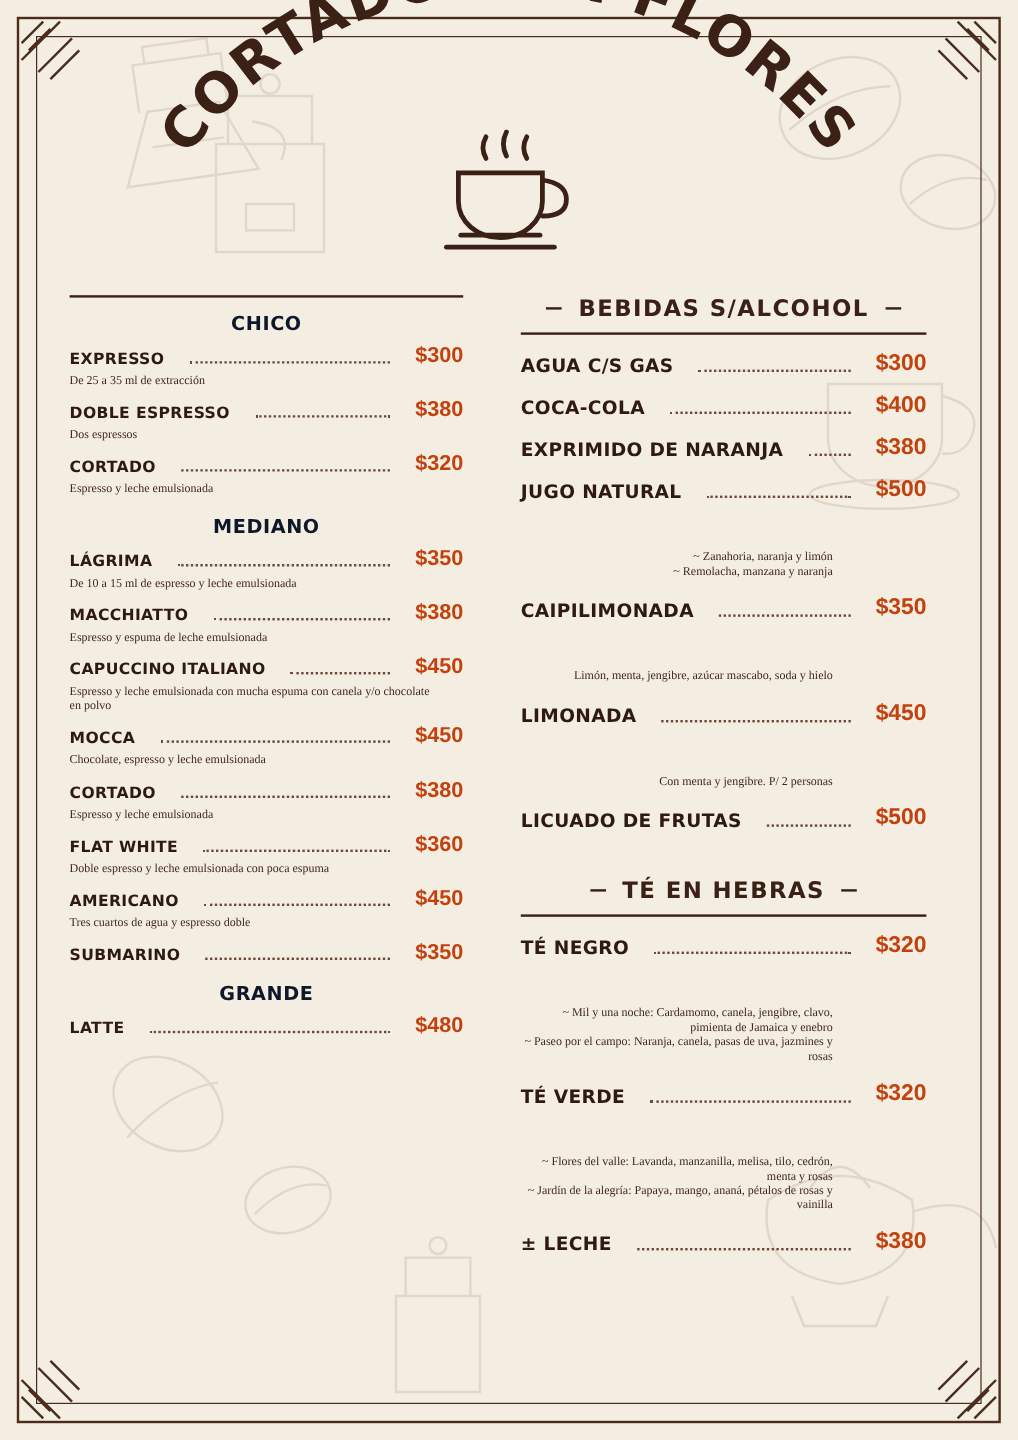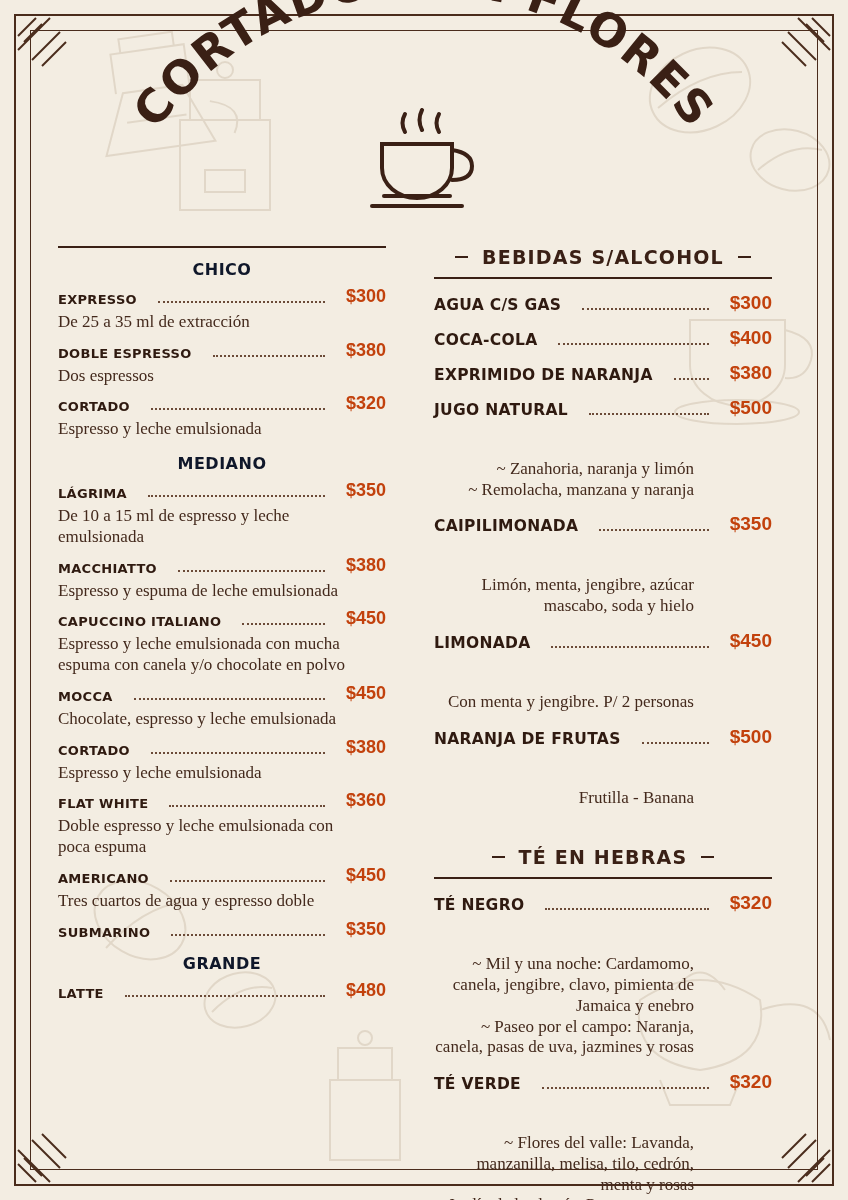--- a/index.html
+++ b/index.html
@@ -155,21 +155,21 @@
   }
   .price {
     font-family: Liberation Sans, sans-serif;
     font-weight: bold;
     font-size: 18px;
     color: #c2410c;
     white-space: nowrap;
   }
   .desc {
     font-family: "Liberation Serif", serif;
-    font-size: 17px;
+    font-size: 10px;
     line-height: 1.22;
     color: #43291c;
     margin-top: 5px;
     max-width: 300px;
   }
   .col-right .desc { max-width: 260px; margin-top: 40px; }
   .col-right .item { margin-top: 13px; }
   .col-right .item:first-of-type { margin-top: 4px; }
   .col-right .item-name { font-size: 15.5px; }
   .col-right .price { font-size: 19px; }
@@ -428,25 +428,24 @@
             <span class="price">$350</span>
           </div>
           <div class="desc">Limón, menta, jengibre, azúcar mascabo, soda y hielo</div>
           <div class="item">
             <span class="item-name">LIMONADA</span>
             <span class="dots"></span>
             <span class="price">$450</span>
           </div>
           <div class="desc">Con menta y jengibre. P/ 2 personas</div>
           <div class="item">
-            <span class="item-name">NARANJA DE FRUTAS</span>
+            <span class="item-name">LICUADO DE FRUTAS</span>
             <span class="dots"></span>
             <span class="price">$500</span>
           </div>
-          <div class="desc">Frutilla - Banana</div>
         </div>
         <div class="subsec">
           <div class="section-head">
             <span class="dash"></span>
             <span>TÉ EN HEBRAS</span>
             <span class="dash"></span>
           </div>
           <div class="rule"></div>
           <div class="item">
             <span class="item-name">TÉ NEGRO</span>

